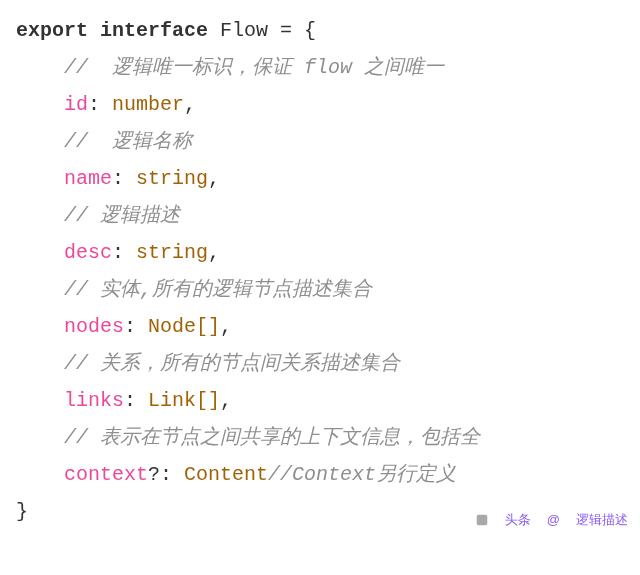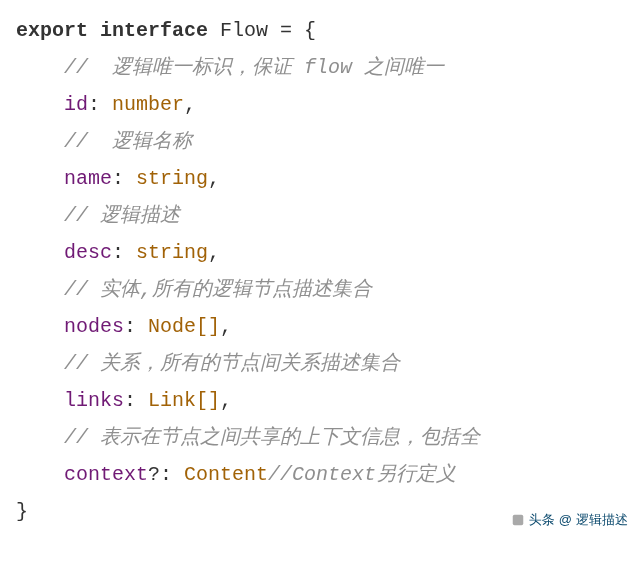--- a/index.html
+++ b/index.html
@@ -15,34 +15,34 @@
     overflow: hidden;
     position: relative;
   }
   .code {
     white-space: pre;
     font-style: normal;
   }
   .kw   { color: #333333; font-weight: 700; }
   .nm   { color: #333333; }
   .pun  { color: #333333; }
-  .prop { color: #701a75; }
+  .prop { color: #ec4899; }
   .type { color: #a16207; }
   .cmt  { color: #8f8f8f; font-style: italic; margin-top: 20px; }
   .watermark {
     position: absolute;
     right: 12px;
     bottom: 6px;
     font-family: -apple-system, "PingFang SC", "Helvetica Neue", Arial, sans-serif;
     font-size: 13px;
-    color: #0c4a6e;
+    color: #8b5cf6;
     font-style: normal;
     display: flex;
     align-items: center;
-    gap: 4px;
+    gap: 16px;
   }
   .watermark svg { display: block; }
 </style>
 </head>
 <body>
 
 <div class="code"><span class="kw">export</span> <span class="kw">interface</span> <span class="nm">Flow</span><span class="pun"> = </span><span class="pun">{</span>
 <span>    </span><span class="cmt"><span>//  </span><span>逻辑唯一标识，保证 flow 之间唯一</span></span>
 <span>    </span><span class="prop">id</span><span class="pun">: </span><span class="type">number</span><span class="pun">,</span>
 <span>    </span><span class="cmt"><span>//  </span><span>逻辑名称</span></span>

